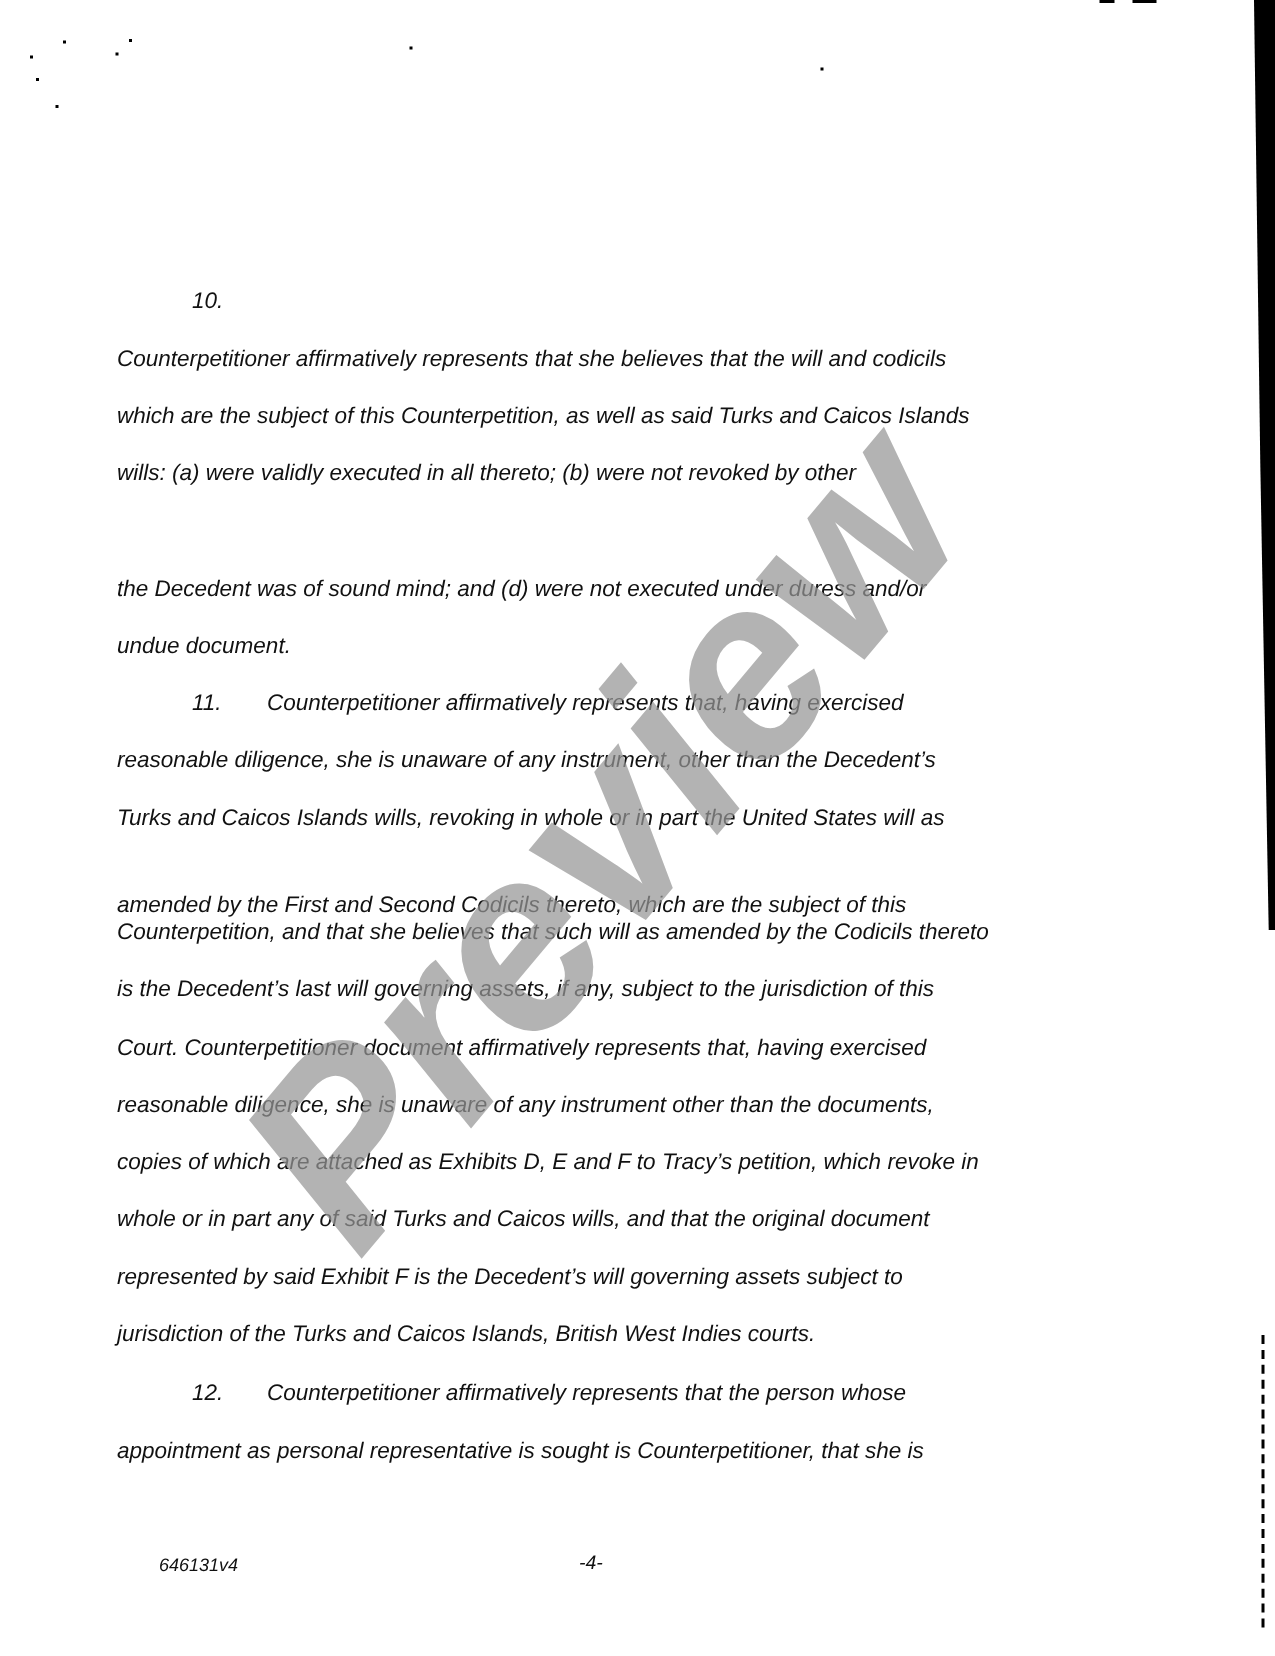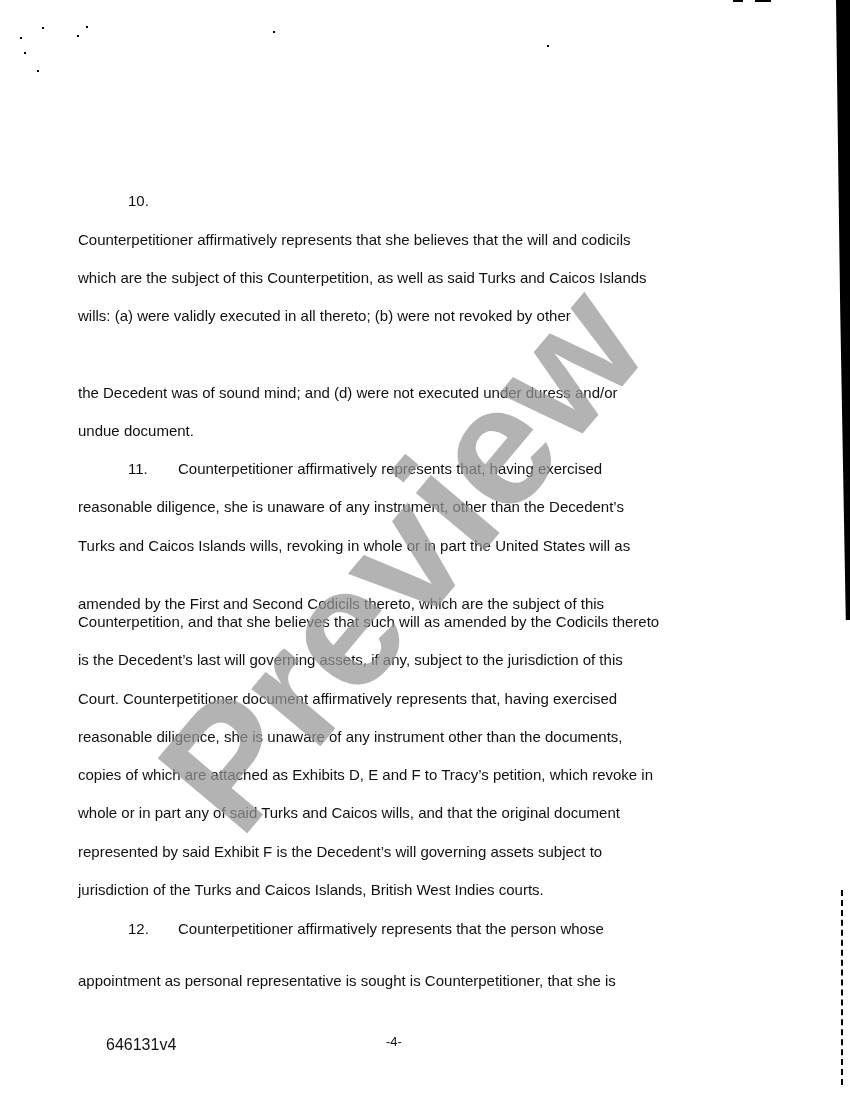--- a/index.html
+++ b/index.html
@@ -1,23 +1,23 @@
 <!DOCTYPE html>
 <html><head>
 <meta charset="utf-8">
 <style>
   html, body { margin:0; padding:0; }
   body { width:850px; height:1104px; background:#ffffff; position:relative; overflow:hidden; font-family:"Liberation Sans", sans-serif; color:#111; }
-  .page { position:absolute; left:0; top:0; width:850px; height:1104px; }
+  .page { position:absolute; left:0; top:0; width:850px; height:1104px;font-style:italic; }
   .scan-edge { position:absolute; right:0; top:0; width:14px; height:620px; background:#000; clip-path:polygon(0 0,100% 0,100% 100%,70% 100%,30% 50%,0 0); }
   .scan-edge-lower { position:absolute; right:7px; top:890px; width:2px; height:195px; border-right:2px dashed #000; }
   .top-mark { position:absolute; top:0; height:2px; background:#000; }
   .line { position:absolute; left:78px; font-size:15px; letter-spacing:0px; white-space:nowrap; line-height:18px; }
   .num { position:absolute; font-size:15px; }
-  .footer-id { position:absolute; left:78px; top:1036px; font-size:16px;padding-left:28px; }
+  .footer-id { position:absolute; left:78px; top:1036px; font-size:12px;padding-left:28px; }
   .footer-page { position:absolute; left:386px; top:1034px; font-size:13px; }
   .watermark { position:absolute; left:80px; top:460px; font-size:170px; font-weight:bold; color:rgba(150,150,150,0.72); transform:rotate(-50deg); transform-origin:center; white-space:nowrap; font-family:"Liberation Sans", sans-serif; pointer-events:none; }
   .speck { position:absolute; width:2px; height:2px; background:#000; }
 </style>
 </head>
 <body>
 
 <div class="page">
 
   <div class="top-mark" style="left:733px;width:10px;"></div>
@@ -50,19 +50,19 @@
   <div class="line" style="top:651px;">is the Decedent’s last will governing assets, if any, subject to the jurisdiction of this</div>
   <div class="line" style="top:690px;">Court.  Counterpetitioner document affirmatively represents that, having exercised</div>
   <div class="line" style="top:728px;">reasonable diligence, she is unaware of any instrument other than the documents,</div>
   <div class="line" style="top:766px;">copies of which are attached as Exhibits D, E and F to Tracy’s petition, which revoke in</div>
   <div class="line" style="top:804px;">whole or in part any of said Turks and Caicos wills, and that the original document</div>
   <div class="line" style="top:843px;">represented by said Exhibit F is the Decedent’s will governing assets subject to</div>
   <div class="line" style="top:881px;">jurisdiction of the Turks and Caicos Islands, British West Indies courts.</div>
 
   <span class="num" style="left:128px;top:920px;">12.</span>
   <div class="line" style="left:178px;top:920px;">Counterpetitioner affirmatively represents that the person whose</div>
-  <div class="line" style="top:959px;margin-top:13px;">appointment as personal representative is sought is Counterpetitioner, that she is</div>
+  <div class="line" style="top:959px;">appointment as personal representative is sought is Counterpetitioner, that she is</div>
 
   <div class="footer-id">646131v4</div>
   <div class="footer-page">-4-</div>
 
   <div class="watermark">Preview</div>
 </div>
 
 </body></html>

